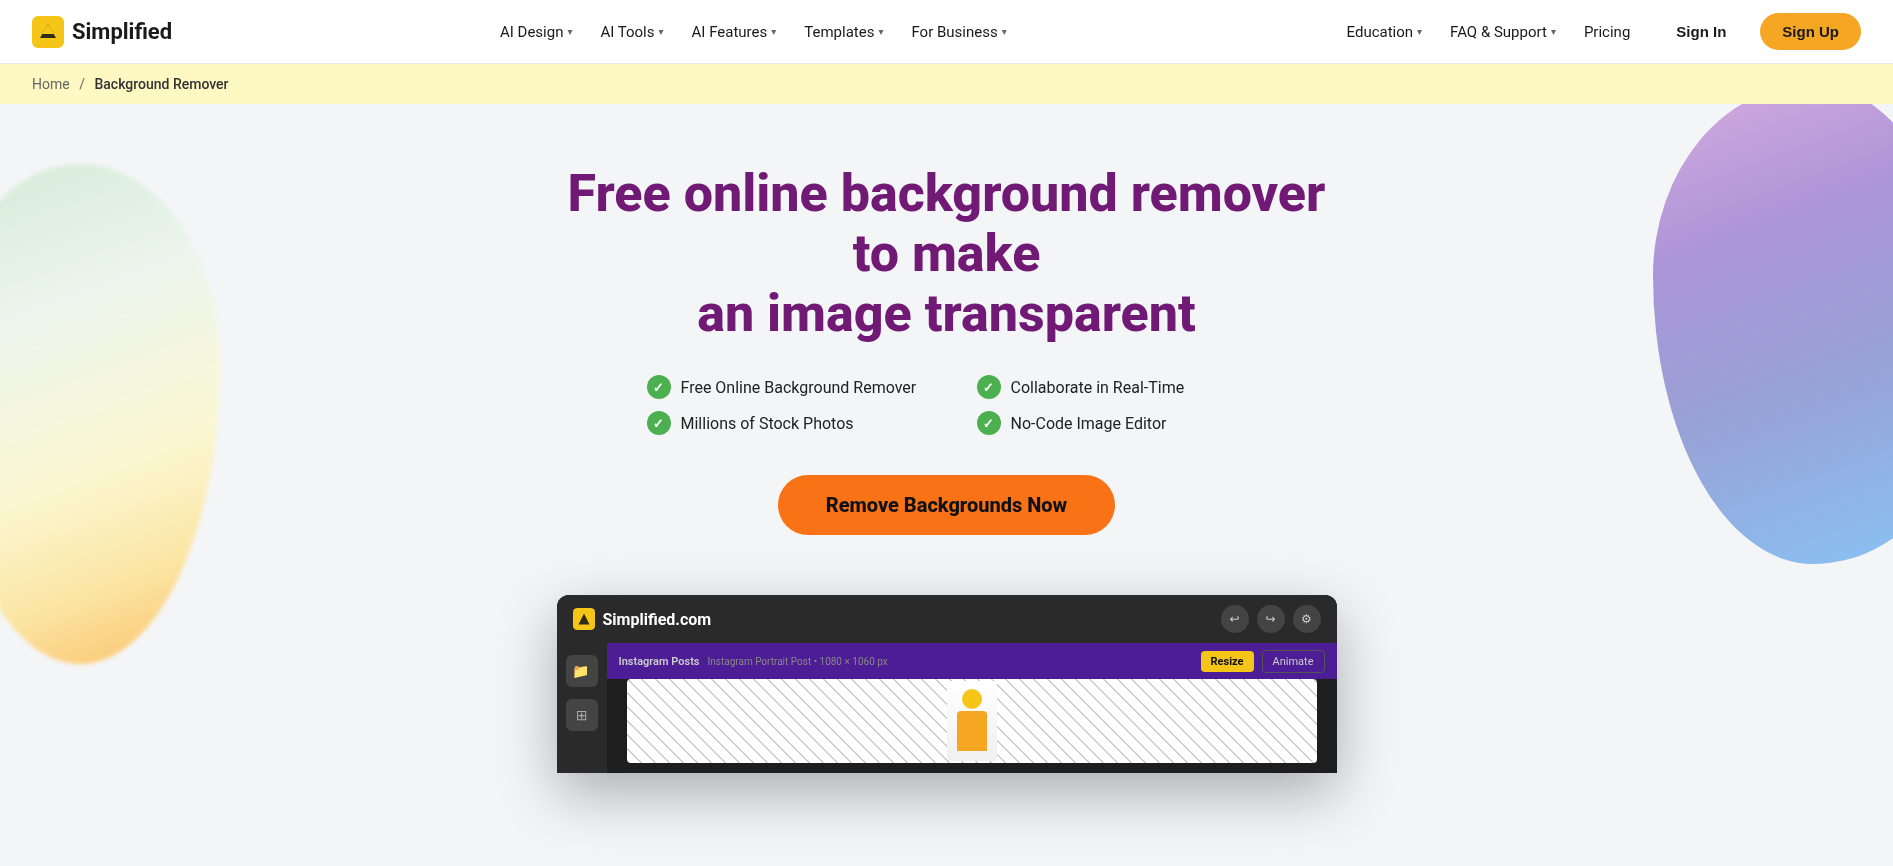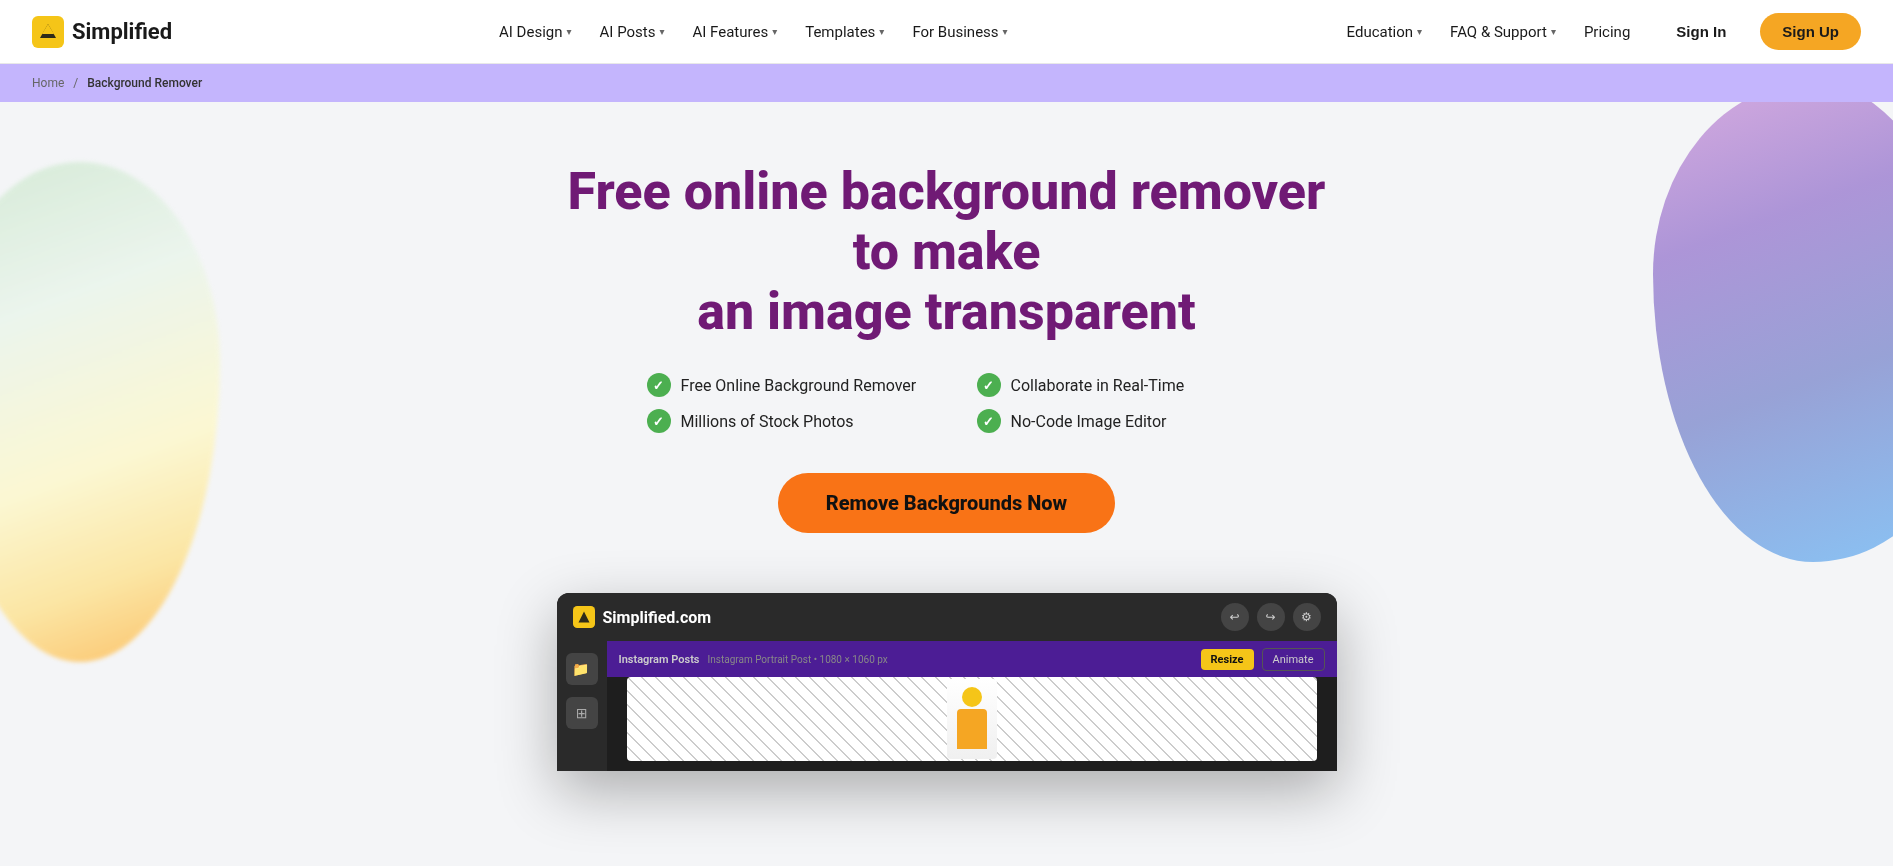--- a/index.html
+++ b/index.html
@@ -29,22 +29,22 @@
       background: none; border: none; cursor: pointer; color: #1a1a1a;
     }
     .btn-signup {
       padding: 10px 22px; font-size: 15px; font-weight: 700;
       background: #f5a623; border: none; border-radius: 30px;
       cursor: pointer; color: #1a1a1a;
     }
 
     
     .breadcrumb {
-      padding: 12px 32px; font-size: 12px; color: #666;
-      background: #c4b5fd;
+      padding: 12px 32px; font-size: 14px; color: #666;
+      background: #fef9c3;
     }
     .breadcrumb a { color: #666; text-decoration: none; }
     .breadcrumb-sep { margin: 0 6px; }
     .breadcrumb-current { color: #333; font-weight: 500; }
 
     
     .hero {
       position: relative; background: #f4f5f7;
       padding: 60px 20px 0; text-align: center; overflow: hidden;
       min-height: 760px;
@@ -156,21 +156,21 @@
     </svg>
     <span class="nav-logo-text">Simplified</span>
   </a>
 
   <div class="nav-links">
     <a class="nav-link" href="#">
       <span>AI Design</span>
       <span class="nav-chevron">▾</span>
     </a>
     <a class="nav-link" href="#">
-      <span>AI Posts</span>
+      <span>AI Tools</span>
       <span class="nav-chevron">▾</span>
     </a>
     <a class="nav-link" href="#">
       <span>AI Features</span>
       <span class="nav-chevron">▾</span>
     </a>
     <a class="nav-link" href="#">
       <span>Templates</span>
       <span class="nav-chevron">▾</span>
     </a>

